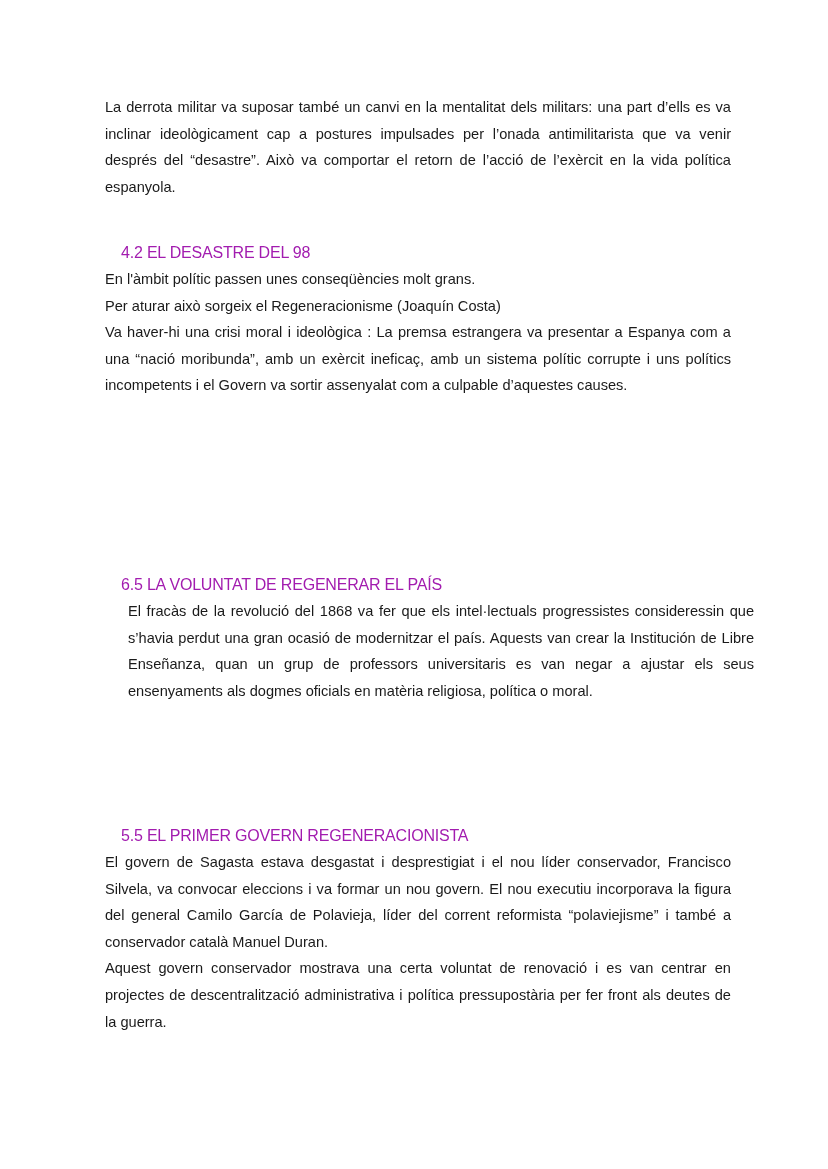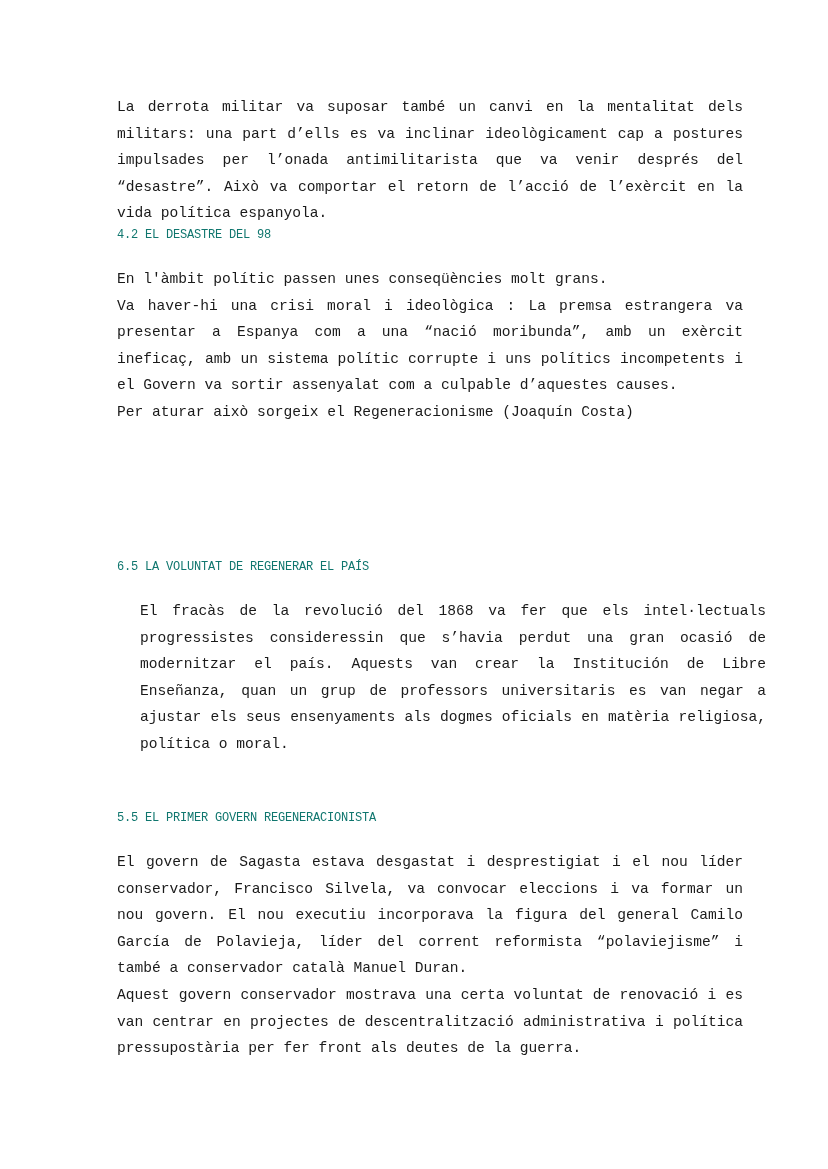--- a/index.html
+++ b/index.html
@@ -1,38 +1,38 @@
 <!DOCTYPE html>
 <html><head>
   <meta charset="utf-8">
   <style>
     html, body { margin: 0; padding: 0; background: #ffffff; }
     body { width: 828px; height: 1169px; position: relative; overflow: hidden;
       font-family: "Liberation Sans", sans-serif; color: #1a1a1a; }
     .page { position: absolute; left: 101px; top: 94px; width: 626px; }
     p { margin: 0; font-size: 14.6px; line-height: 26.6px; text-align: justify; }
-    h2 { margin: 0; font-weight: normal; font-size: 12px; letter-spacing: -0.2px; color: #0f766e; }
-    .block { position: absolute; left: 16px; width: 626px; font-family: Liberation Mono, monospace; }
+    h2 { margin: 16px; font-weight: normal; font-size: 16px; letter-spacing: -0.2px; color: #a21caf; }
+    .block { position: absolute; left: 4px; width: 626px; }
   </style>
 </head>
 <body>
 
 <div class="page">
 
   <div class="block" style="top:0px;">
     <p>La derrota militar va suposar també un canvi en la mentalitat dels militars: una part d’ells es va inclinar ideològicament cap a postures impulsades per l’onada antimilitarista que va venir després del “desastre”. Això va comportar el retorn de l’acció de l’exèrcit en la vida política espanyola.</p>
   </div>
 
   <div class="block" style="top:134px;">
     <h2>4.2 EL DESASTRE DEL 98</h2>
   </div>
   <div class="block" style="top:172px;">
     <p>En l'àmbit polític passen unes conseqüències molt grans.</p>
+    <p>Per aturar això sorgeix el Regeneracionisme (Joaquín Costa)</p>
     <p>Va haver-hi una crisi moral i ideològica : La premsa estrangera va presentar a Espanya com a una “nació moribunda”, amb un exèrcit ineficaç, amb un sistema polític corrupte i uns polítics incompetents i el Govern va sortir assenyalat com a culpable d’aquestes causes.</p>
-    <p>Per aturar això sorgeix el Regeneracionisme (Joaquín Costa)</p>
   </div>
 
   <div class="block" style="top:466px;">
     <h2>6.5 LA VOLUNTAT DE REGENERAR EL PAÍS</h2>
   </div>
   <div class="block" style="top:504px;margin-left:23px;">
     <p>El fracàs de la revolució del 1868 va fer que els intel·lectuals progressistes consideressin que s’havia perdut una gran ocasió de modernitzar el país. Aquests van crear la Institución de Libre Enseñanza, quan un grup de professors universitaris es van negar a ajustar els seus ensenyaments als dogmes oficials en matèria religiosa, política o moral.</p>
   </div>
 
   <div class="block" style="top:717px;">

